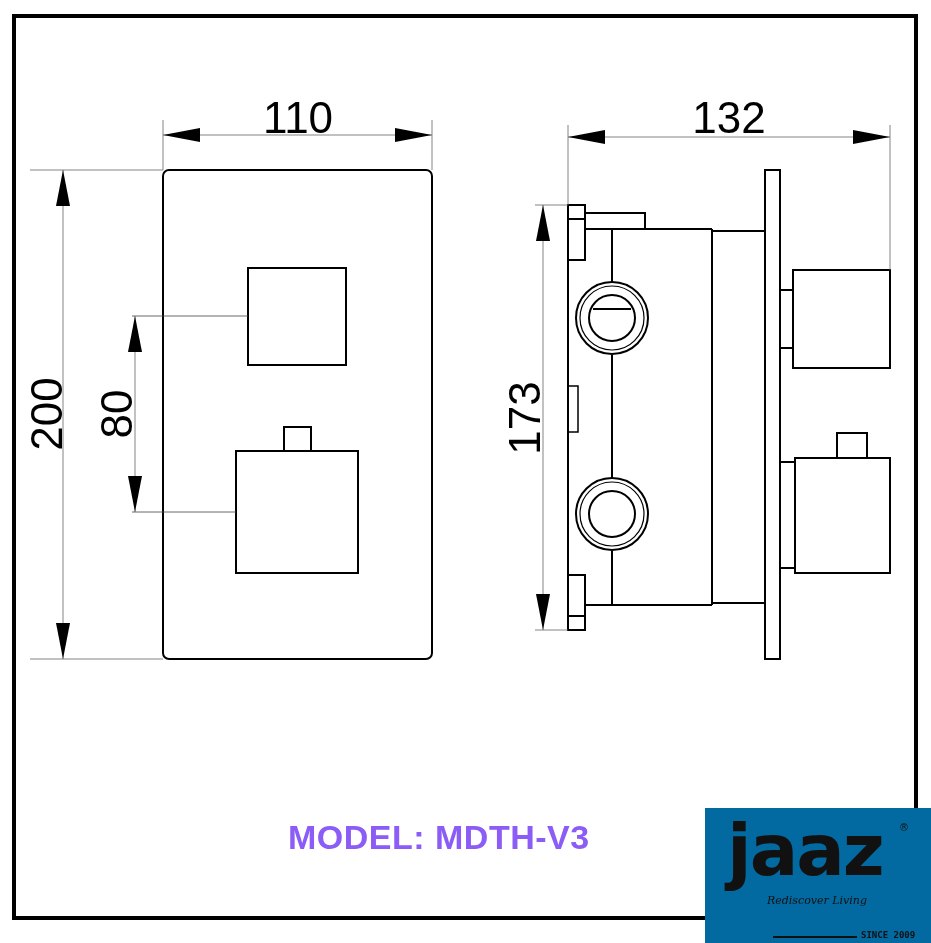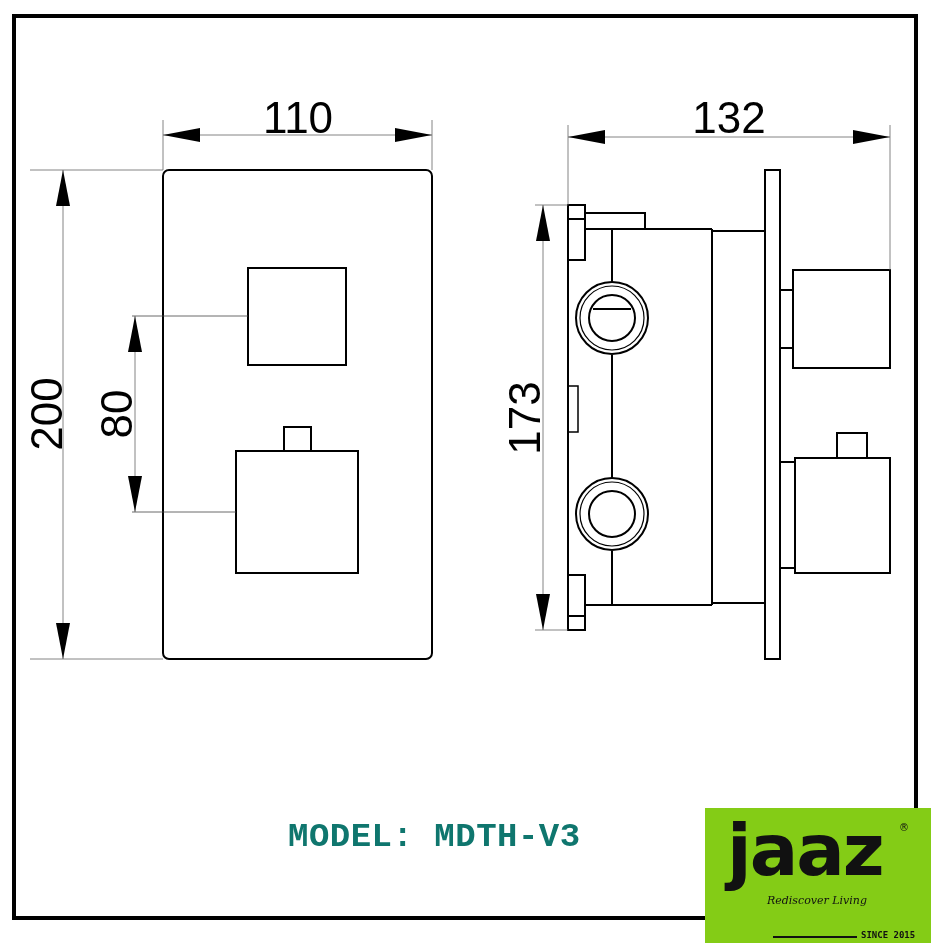--- a/index.html
+++ b/index.html
@@ -1,20 +1,20 @@
 <!DOCTYPE html>
 <html><head>
 <meta charset="utf-8">
 <style>
   html, body { margin:0; padding:0; background:#ffffff; }
   body { width:931px; height:943px; position:relative; overflow:hidden; font-family:"Liberation Sans", sans-serif; }
   svg { position:absolute; left:0; top:0; }
   .dim { font-family:"Liberation Sans", sans-serif; font-size:44px; fill:#000; }
-  .model { position:absolute; left:288px; top:818px; font-family:Liberation Mono, monospace; font-weight:bold; font-size:34px; color:#0f766e; letter-spacing:0.5px; }
-  .logo { position:absolute; left:705px; top:808px; width:226px; height:135px; background:#84cc16; }
+  .model { position:absolute; left:288px; top:818px; font-family:Liberation Sans, sans-serif; font-weight:bold; font-size:34px; color:#8b5cf6; letter-spacing:0.5px; }
+  .logo { position:absolute; left:705px; top:808px; width:226px; height:135px; background:#0369a1; }
   .logo-word { position:absolute; left:22px; top:6px; font-family:"DejaVu Sans", sans-serif; font-size:72px; font-weight:bold; color:#111; letter-spacing:-2px; line-height:1; }
   .logo-reg { position:absolute; left:194px; top:14px; font-size:10px; color:#111; font-family:"DejaVu Sans", sans-serif; }
   .logo-tag { position:absolute; left:62px; top:86px; font-family:"DejaVu Serif", serif; font-style:italic; font-size:11px; color:#111; }
   .logo-line { position:absolute; left:68px; top:128px; width:84px; height:2px; background:#111; }
   .logo-since { position:absolute; left:156px; top:122px; font-family:"DejaVu Sans Mono", monospace; font-size:9px; font-weight:bold; color:#111; }
 </style>
 </head>
 <body>
 
 <svg width="931" height="943" viewBox="0 0 931 943">
@@ -114,14 +114,14 @@
   <text class="dim" transform="translate(540,418) rotate(-90)" text-anchor="middle">173</text>
 </svg>
 
 <div class="model">MODEL:  MDTH-V3</div>
 
 <div class="logo">
   <div class="logo-word">jaaz</div>
   <div class="logo-reg">®</div>
   <div class="logo-tag">Rediscover Living</div>
   <div class="logo-line"></div>
-  <div class="logo-since">SINCE 2015</div>
+  <div class="logo-since">SINCE 2009</div>
 </div>
 
 </body></html>

